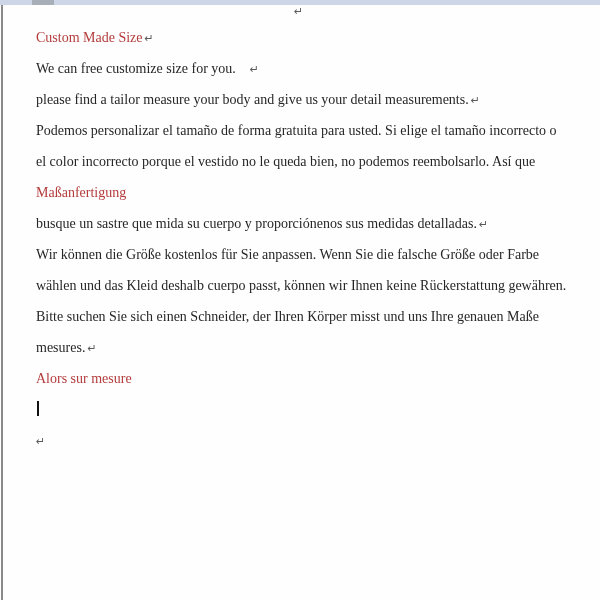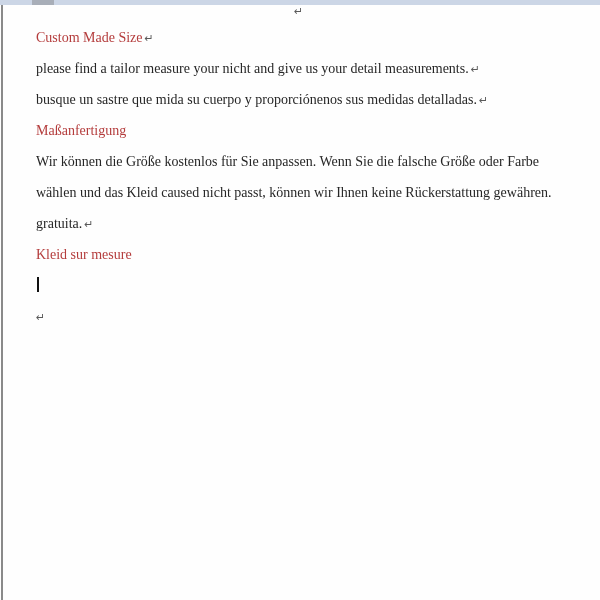--- a/index.html
+++ b/index.html
@@ -65,42 +65,54 @@
 <div class="left-border"></div>
 
 <span class="mark center-mark">↵</span>
 
 <div class="content">
 
   <div class="line heading">
     <span class="txt">Custom Made Size</span><span class="mark">↵</span>
   </div>
   <div class="line">
-    <span class="txt">please find a tailor measure your nicht and give us your detail measurements.</span><span class="mark">↵</span>
+    <span class="txt">We can free customize size for you.</span><span class="mark gap">↵</span>
+  </div>
+  <div class="line">
+    <span class="txt">please find a tailor measure your body and give us your detail measurements.</span><span class="mark">↵</span>
+  </div>
+
+  <div class="line">
+    <span class="txt">Podemos personalizar el tamaño de forma gratuita para usted. Si elige el tamaño incorrecto o</span>
+  </div>
+  <div class="line">
+    <span class="txt">el color incorrecto porque el vestido no le queda bien, no podemos reembolsarlo. Así que</span>
+  </div>
+  <div class="line heading">
+    <span class="txt">Maßanfertigung</span>
   </div>
 
   <div class="line">
     <span class="txt">busque un sastre que mida su cuerpo y proporciónenos sus medidas detalladas.</span><span class="mark">↵</span>
   </div>
-
-  <div class="line heading">
-    <span class="txt">Maßanfertigung</span>
-  </div>
   <div class="line">
     <span class="txt">Wir können die Größe kostenlos für Sie anpassen. Wenn Sie die falsche Größe oder Farbe</span>
   </div>
   <div class="line">
-    <span class="txt">wählen und das Kleid caused nicht passt, können wir Ihnen keine Rückerstattung gewähren.</span>
+    <span class="txt">wählen und das Kleid deshalb cuerpo passt, können wir Ihnen keine Rückerstattung gewähren.</span>
   </div>
   <div class="line">
-    <span class="txt">gratuita.</span><span class="mark">↵</span>
+    <span class="txt">Bitte suchen Sie sich einen Schneider, der Ihren Körper misst und uns Ihre genauen Maße</span>
+  </div>
+  <div class="line">
+    <span class="txt">mesures.</span><span class="mark">↵</span>
   </div>
 
   <div class="line heading">
-    <span class="txt">Kleid sur mesure</span>
+    <span class="txt">Alors sur mesure</span>
   </div>
   <div class="line">
     <span class="caret"></span>
   </div>
 
   <div class="line">
     <span class="mark" style="margin-left:0">↵</span>
   </div>
 
 </div>

